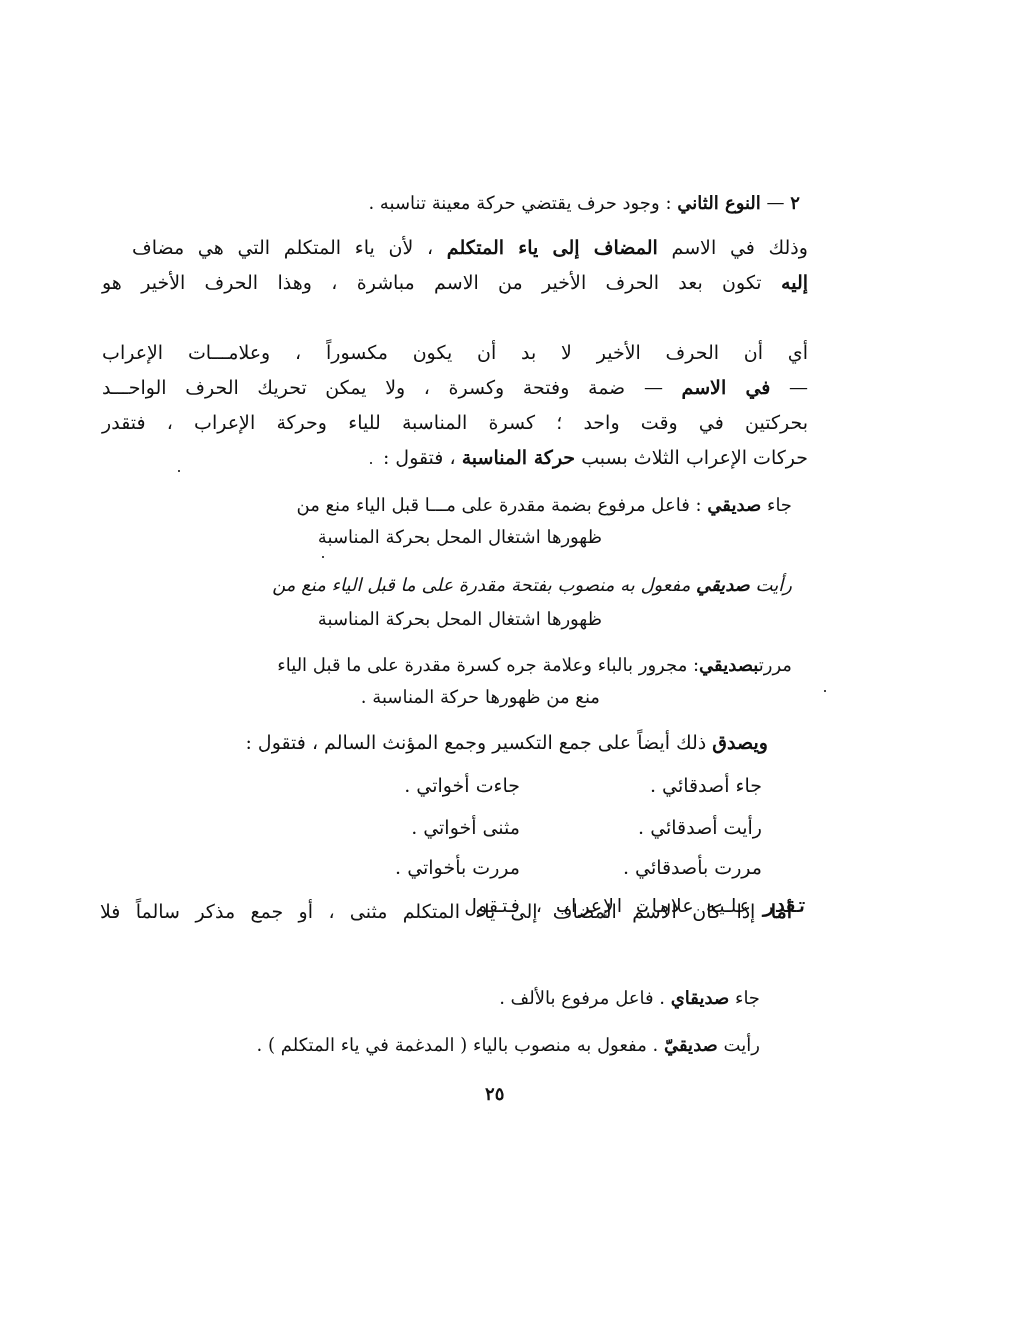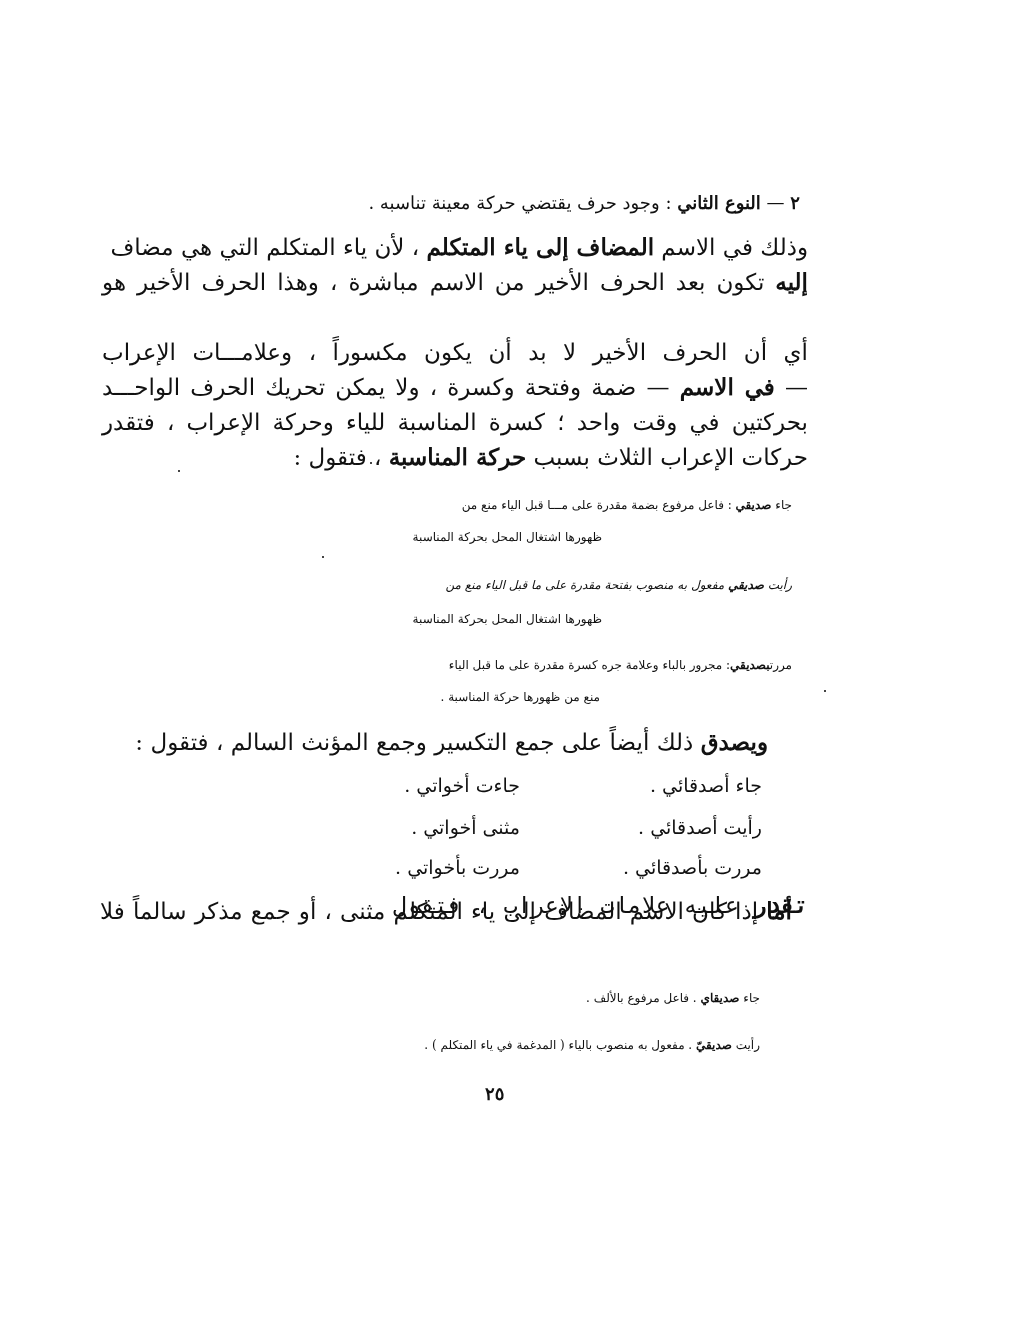--- a/index.html
+++ b/index.html
@@ -14,33 +14,33 @@
     color: #111111;
   }
   .page {
     position: absolute;
     left: 0; top: 0; width: 960px; height: 1320px;
     direction: rtl;
   }
   .line {
     position: absolute;
     white-space: nowrap;
-    font-size: 23px;
+    font-size: 19px;
     line-height: 30px;
     direction: rtl;
   }
   .just {
     right: 152px;
     width: 706px;
     text-align: justify;
     text-align-last: justify;
   }
   .b { font-weight: bold; }
   .heading { right: 160px; font-size: 18px; }
-  .ex { right: 172px; font-size: 12px; }
+  .ex { right: 172px; font-size: 18px; }
   .col { font-size: 19px; }
   .page-number {
     position: absolute;
     left: 485px; top: 1083px;
     font-size: 18px; font-weight: bold;
     direction: rtl;
   }
   .dot { position:absolute; width:2px; height:2px; background:#444; }
 </style>
 </head>

